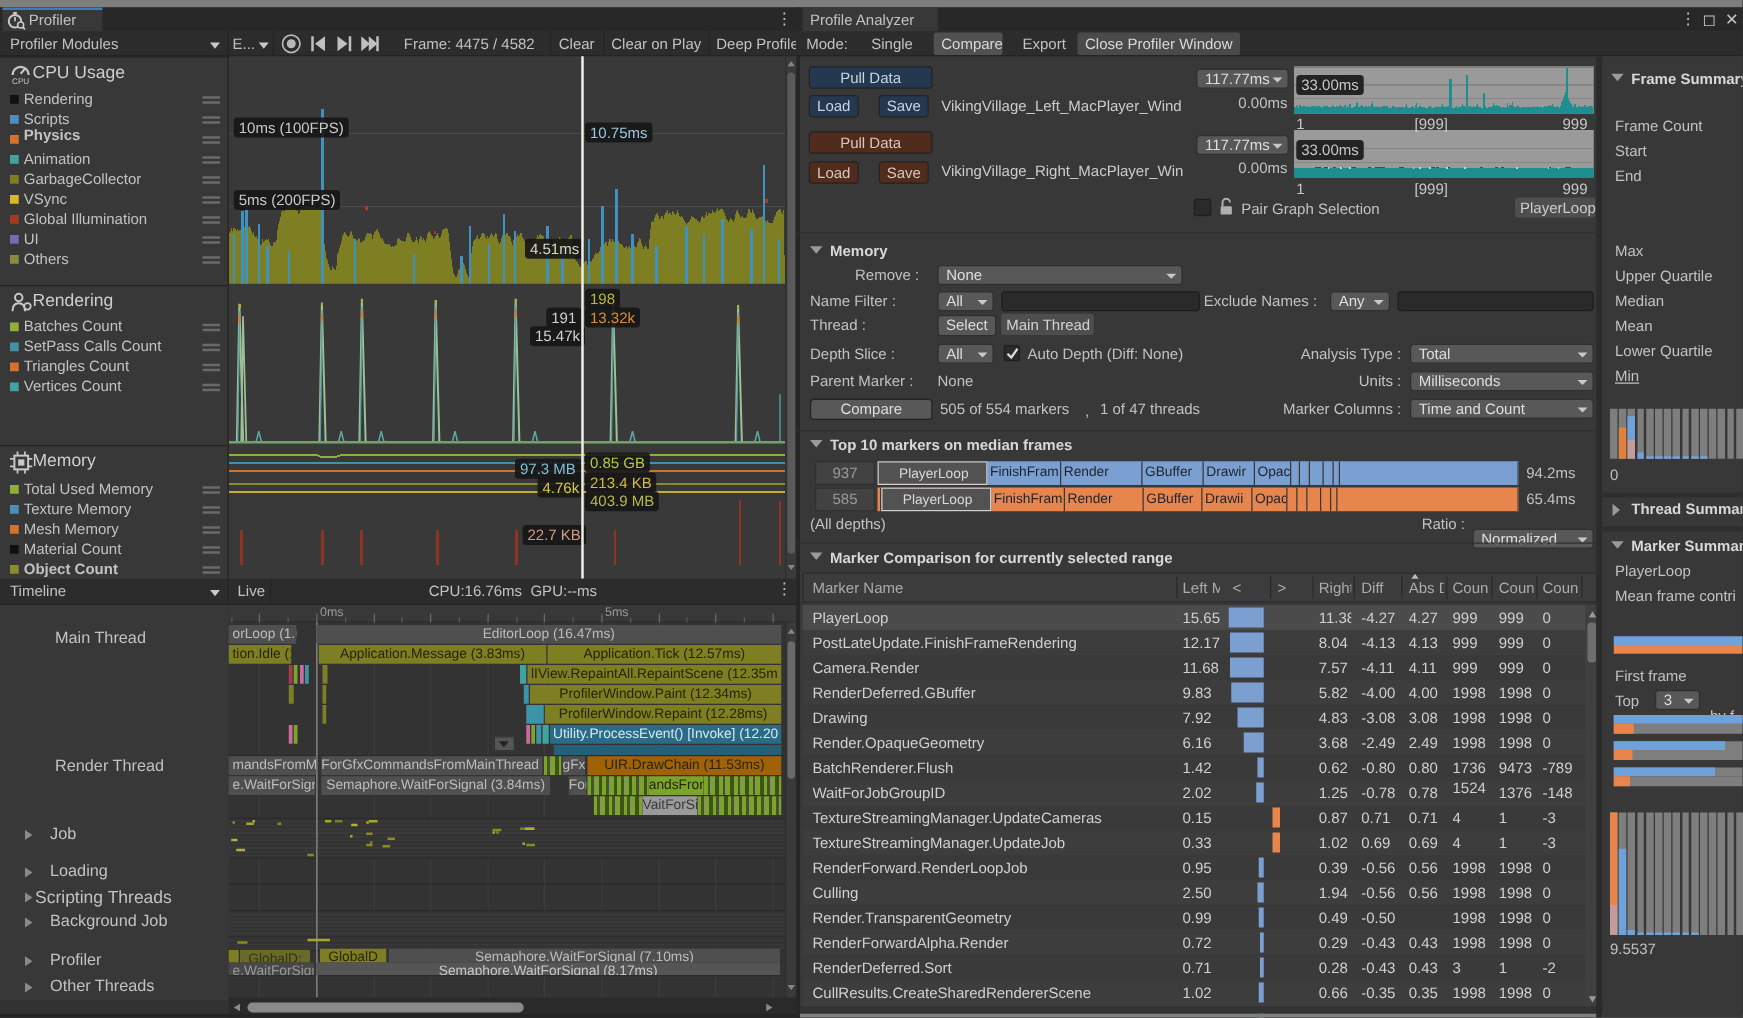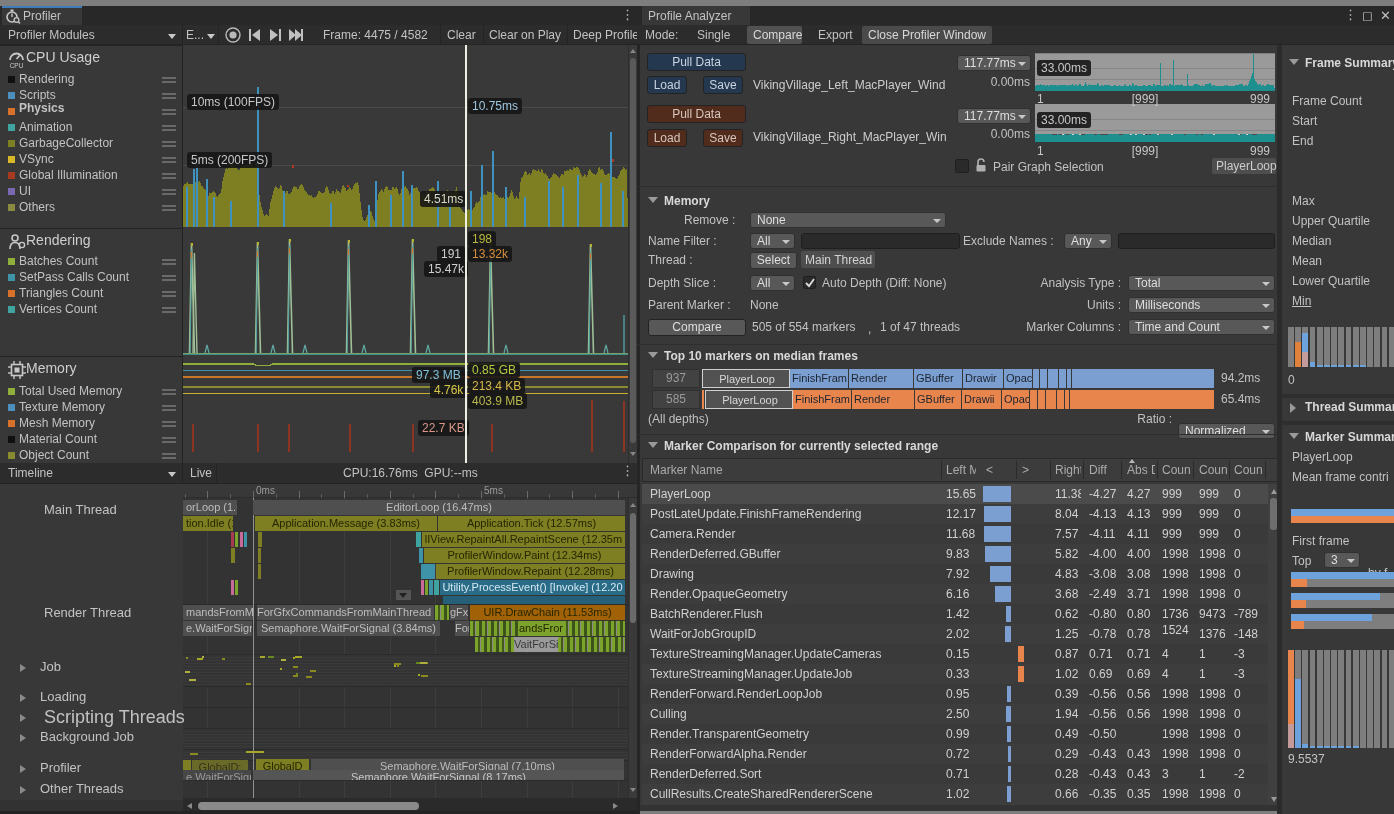--- a/index.html
+++ b/index.html
@@ -157,21 +157,21 @@
 <div class="a" style="left:162px;top:409px;width:14px;height:2px;background:#6a6a6a"></div>
 <div class="chip" style="left:8px;top:420px;width:7px;height:7px;background:#d8722a;"></div>
 <div class="t" style="left:19px;top:416px;width:135px;height:15px;">Mesh Memory</div>
 <div class="a" style="left:162px;top:421px;width:14px;height:2px;background:#6a6a6a"></div>
 <div class="a" style="left:162px;top:425px;width:14px;height:2px;background:#6a6a6a"></div>
 <div class="chip" style="left:8px;top:436px;width:7px;height:7px;background:#101010;"></div>
 <div class="t" style="left:19px;top:432px;width:135px;height:15px;">Material Count</div>
 <div class="a" style="left:162px;top:437px;width:14px;height:2px;background:#6a6a6a"></div>
 <div class="a" style="left:162px;top:441px;width:14px;height:2px;background:#6a6a6a"></div>
 <div class="chip" style="left:8px;top:452px;width:7px;height:7px;background:#8a8a30;"></div>
-<div class="t" style="left:19px;top:448px;width:135px;height:15px;">Object Count</div>
+<div class="t" style="left:19px;top:448px;width:135px;height:15px;font-weight:bold;">Object Count</div>
 <div class="a" style="left:162px;top:453px;width:14px;height:2px;background:#6a6a6a"></div>
 <div class="a" style="left:162px;top:457px;width:14px;height:2px;background:#6a6a6a"></div>
 <svg width="445" height="182" style="position:absolute;left:183px;top:45px" shape-rendering="crispEdges">
 <rect width="445" height="182" fill="#393939"></rect>
 <line x1="0" y1="62" x2="445" y2="62" stroke="#4a4a4a" stroke-width="1"></line>
 <line x1="0" y1="120" x2="445" y2="120" stroke="#4a4a4a" stroke-width="1"></line>
 <path d="M0,182L0,141L1,141L2,137L3,140L4,137L5,137L6,140L7,138L8,140L9,138L10,140L11,141L12,139L13,135L14,138L15,139L16,136L17,136L18,139L19,142L20,140L21,146L22,143L23,146L24,149L25,151L26,151L27,146L28,149L29,147L30,146L31,147L32,146L33,150L34,152L35,152L36,149L37,148L38,149L39,139L40,133L41,131L42,125L43,123L44,124L45,123L46,122L47,119L48,118L49,121L50,118L51,122L52,123L53,120L54,124L55,123L56,127L57,124L58,121L59,121L60,118L61,121L62,120L63,120L64,120L65,121L66,119L67,116L68,118L69,118L70,123L71,121L72,120L73,117L74,116L75,135L76,147L77,152L78,161L79,163L80,167L81,170L82,172L83,168L84,170L85,171L86,170L87,158L88,156L89,152L90,149L91,144L92,142L93,140L94,143L95,144L96,145L97,142L98,139L99,143L100,146L101,148L102,148L103,147L104,145L105,147L106,150L107,148L108,148L109,146L110,142L111,141L112,142L113,142L114,141L115,146L116,142L117,140L118,139L119,138L120,141L121,143L122,146L123,145L124,148L125,150L126,150L127,151L128,150L129,151L130,153L131,152L132,153L133,151L134,152L135,146L136,145L137,147L138,148L139,148L140,148L141,149L142,145L143,141L144,142L145,143L146,147L147,149L148,148L149,149L150,144L151,147L152,150L153,144L154,144L155,147L156,145L157,149L158,147L159,142L160,140L161,140L162,143L163,144L164,147L165,144L166,144L167,141L168,144L169,146L170,143L171,139L172,138L173,138L174,137L175,138L176,142L177,153L178,161L179,169L180,174L181,176L182,177L183,174L184,170L185,171L186,168L187,166L188,165L189,169L190,173L191,175L192,177L193,168L194,159L195,152L196,147L197,147L198,145L199,143L200,147L201,146L202,142L203,141L204,141L205,143L206,147L207,144L208,146L209,144L210,141L211,143L212,145L213,142L214,141L215,146L216,149L217,151L218,146L219,143L220,147L221,144L222,141L223,141L224,144L225,144L226,148L227,151L228,146L229,145L230,145L231,142L232,144L233,142L234,141L235,145L236,147L237,148L238,150L239,148L240,149L241,149L242,151L243,146L244,147L245,147L246,146L247,143L248,145L249,142L250,143L251,144L252,144L253,149L254,148L255,150L256,153L257,148L258,150L259,149L260,146L261,146L262,147L263,147L264,146L265,144L266,148L267,147L268,148L269,149L270,146L271,146L272,145L273,144L274,141L275,152L276,157L277,162L278,164L279,165L280,167L281,168L282,169L283,166L284,166L285,164L286,163L287,167L288,168L289,165L290,164L291,162L292,161L293,157L294,158L295,157L296,158L297,154L298,150L299,147L300,151L301,149L302,148L303,152L304,148L305,145L306,149L307,146L308,148L309,149L310,145L311,144L312,149L313,150L314,150L315,151L316,153L317,154L318,151L319,154L320,152L321,152L322,155L323,155L324,152L325,151L326,154L327,149L328,147L329,144L330,149L331,152L332,155L333,151L334,152L335,154L336,154L337,141L338,133L339,132L340,133L341,127L342,126L343,125L344,128L345,131L346,128L347,128L348,131L349,125L350,125L351,123L352,127L353,124L354,128L355,124L356,125L357,127L358,126L359,123L360,126L361,129L362,128L363,129L364,131L365,132L366,134L367,133L368,132L369,132L370,128L371,129L372,128L373,130L374,130L375,132L376,132L377,134L378,129L379,128L380,130L381,129L382,124L383,128L384,125L385,126L386,126L387,123L388,125L389,125L390,124L391,121L392,124L393,122L394,122L395,122L396,124L397,126L398,130L399,131L400,133L401,129L402,130L403,131L404,133L405,128L406,124L407,123L408,126L409,128L410,129L411,128L412,130L413,129L414,130L415,125L416,121L417,123L418,126L419,122L420,125L421,127L422,130L423,130L424,129L425,128L426,129L427,128L428,131L429,131L430,133L431,131L432,133L433,134L434,133L435,133L436,130L437,128L438,125L439,124L440,123L441,121L442,124L443,126L444,122L445,182Z" fill="#7e7e23"></path>
 <rect x="3" y="142" width="2" height="40" fill="#3f91c0"></rect>
     <rect x="10" y="124" width="2" height="58" fill="#3f91c0"></rect>
     <rect x="13" y="118" width="2" height="64" fill="#3f91c0"></rect>
@@ -336,21 +336,21 @@
 <div style="position:absolute;left:183px;top:780px;width:454px;height:1px;background:#2b2b2b"></div>
 <div style="position:absolute;left:183px;top:799px;width:454px;height:1px;background:#2b2b2b"></div>
 <div style="position:absolute;left:253px;top:498px;width:1px;height:300px;background:#a8a8a8;opacity:0.8"></div>
 <div class="t" style="left:44px;top:503px;width:130px;height:15px;font-size:13px;">Main Thread</div>
 <div class="t" style="left:44px;top:606px;width:130px;height:15px;font-size:13px;">Render Thread</div>
 <div class="a" style="left:20px;top:664px;width:0;height:0;border-top:4px solid transparent;border-bottom:4px solid transparent;border-left:6px solid #8a8a8a"></div>
 <div class="t" style="left:40px;top:660px;width:140px;height:15px;font-size:13px;">Job</div>
 <div class="a" style="left:20px;top:694px;width:0;height:0;border-top:4px solid transparent;border-bottom:4px solid transparent;border-left:6px solid #8a8a8a"></div>
 <div class="t" style="left:40px;top:690px;width:140px;height:15px;font-size:13px;">Loading</div>
 <div class="a" style="left:20px;top:714px;width:0;height:0;border-top:4px solid transparent;border-bottom:4px solid transparent;border-left:6px solid #8a8a8a"></div>
-<div class="t" style="left:44px;top:710px;width:140px;height:15px;font-size:18px;">Scripting Threads</div>
+<div class="t" style="left:28px;top:710px;width:140px;height:15px;font-size:14px;">Scripting Threads</div>
 <div class="a" style="left:20px;top:734px;width:0;height:0;border-top:4px solid transparent;border-bottom:4px solid transparent;border-left:6px solid #8a8a8a"></div>
 <div class="t" style="left:40px;top:730px;width:140px;height:15px;font-size:13px;">Background Job</div>
 <div class="a" style="left:20px;top:765px;width:0;height:0;border-top:4px solid transparent;border-bottom:4px solid transparent;border-left:6px solid #8a8a8a"></div>
 <div class="t" style="left:40px;top:761px;width:140px;height:15px;font-size:13px;">Profiler</div>
 <div class="a" style="left:20px;top:786px;width:0;height:0;border-top:4px solid transparent;border-bottom:4px solid transparent;border-left:6px solid #8a8a8a"></div>
 <div class="t" style="left:40px;top:782px;width:140px;height:15px;font-size:13px;">Other Threads</div>
 <div class="fb" style="left:183px;top:500px;width:54px;height:15px;background:#4f4f4f;color:#bdbdbd;text-align:left;padding-left:3px;">orLoop (1.6</div>
 <div class="fb" style="left:253px;top:500px;width:372px;height:15px;background:#4f4f4f;color:#bdbdbd;text-align:center;">EditorLoop (16.47ms)</div>
 <div class="fb" style="left:183px;top:516px;width:50px;height:15px;background:#7e7e23;color:#262600;text-align:left;padding-left:3px;">tion.Idle (1</div>
 <div class="fb" style="left:255px;top:516px;width:182px;height:15px;background:#7e7e23;color:#262600;text-align:center;">Application.Message (3.83ms)</div>
@@ -672,21 +672,21 @@
 <div class="t" style="left:1127px;top:567px;width:28px;height:15px;color:#d0d0d0;overflow:hidden;">3.08</div>
 <div class="t" style="left:1162px;top:567px;width:29px;height:15px;color:#d0d0d0;overflow:hidden;">1998</div>
 <div class="t" style="left:1199px;top:567px;width:28px;height:15px;color:#d0d0d0;overflow:hidden;">1998</div>
 <div class="t" style="left:1234px;top:567px;width:31px;height:15px;color:#d0d0d0;overflow:hidden;">0</div>
 <div style="position:absolute;left:642px;top:584px;width:626px;height:20px;background:#3d3d3d"></div>
 <div class="t" style="left:650px;top:587px;width:288px;height:15px;color:#d0d0d0;overflow:hidden;">Render.OpaqueGeometry</div>
 <div class="t" style="left:946px;top:587px;width:68px;height:15px;color:#d0d0d0;">6.16</div>
 <div style="position:absolute;left:995px;top:586px;width:16px;height:16px;background:#7b9fd0"></div>
 <div class="t" style="left:1055px;top:587px;width:26px;height:15px;color:#d0d0d0;overflow:hidden;">3.68</div>
 <div class="t" style="left:1089px;top:587px;width:29px;height:15px;color:#d0d0d0;overflow:hidden;">-2.49</div>
-<div class="t" style="left:1127px;top:587px;width:28px;height:15px;color:#d0d0d0;overflow:hidden;">3.71</div>
+<div class="t" style="left:1127px;top:587px;width:28px;height:15px;color:#d0d0d0;overflow:hidden;">2.49</div>
 <div class="t" style="left:1162px;top:587px;width:29px;height:15px;color:#d0d0d0;overflow:hidden;">1998</div>
 <div class="t" style="left:1199px;top:587px;width:28px;height:15px;color:#d0d0d0;overflow:hidden;">1998</div>
 <div class="t" style="left:1234px;top:587px;width:31px;height:15px;color:#d0d0d0;overflow:hidden;">0</div>
 <div style="position:absolute;left:642px;top:604px;width:626px;height:20px;background:#3a3a3a"></div>
 <div class="t" style="left:650px;top:607px;width:288px;height:15px;color:#d0d0d0;overflow:hidden;">BatchRenderer.Flush</div>
 <div class="t" style="left:946px;top:607px;width:68px;height:15px;color:#d0d0d0;">1.42</div>
 <div style="position:absolute;left:1006px;top:606px;width:5px;height:16px;background:#7b9fd0"></div>
 <div class="t" style="left:1055px;top:607px;width:26px;height:15px;color:#d0d0d0;overflow:hidden;">0.62</div>
 <div class="t" style="left:1089px;top:607px;width:29px;height:15px;color:#d0d0d0;overflow:hidden;">-0.80</div>
 <div class="t" style="left:1127px;top:607px;width:28px;height:15px;color:#d0d0d0;overflow:hidden;">0.80</div>

